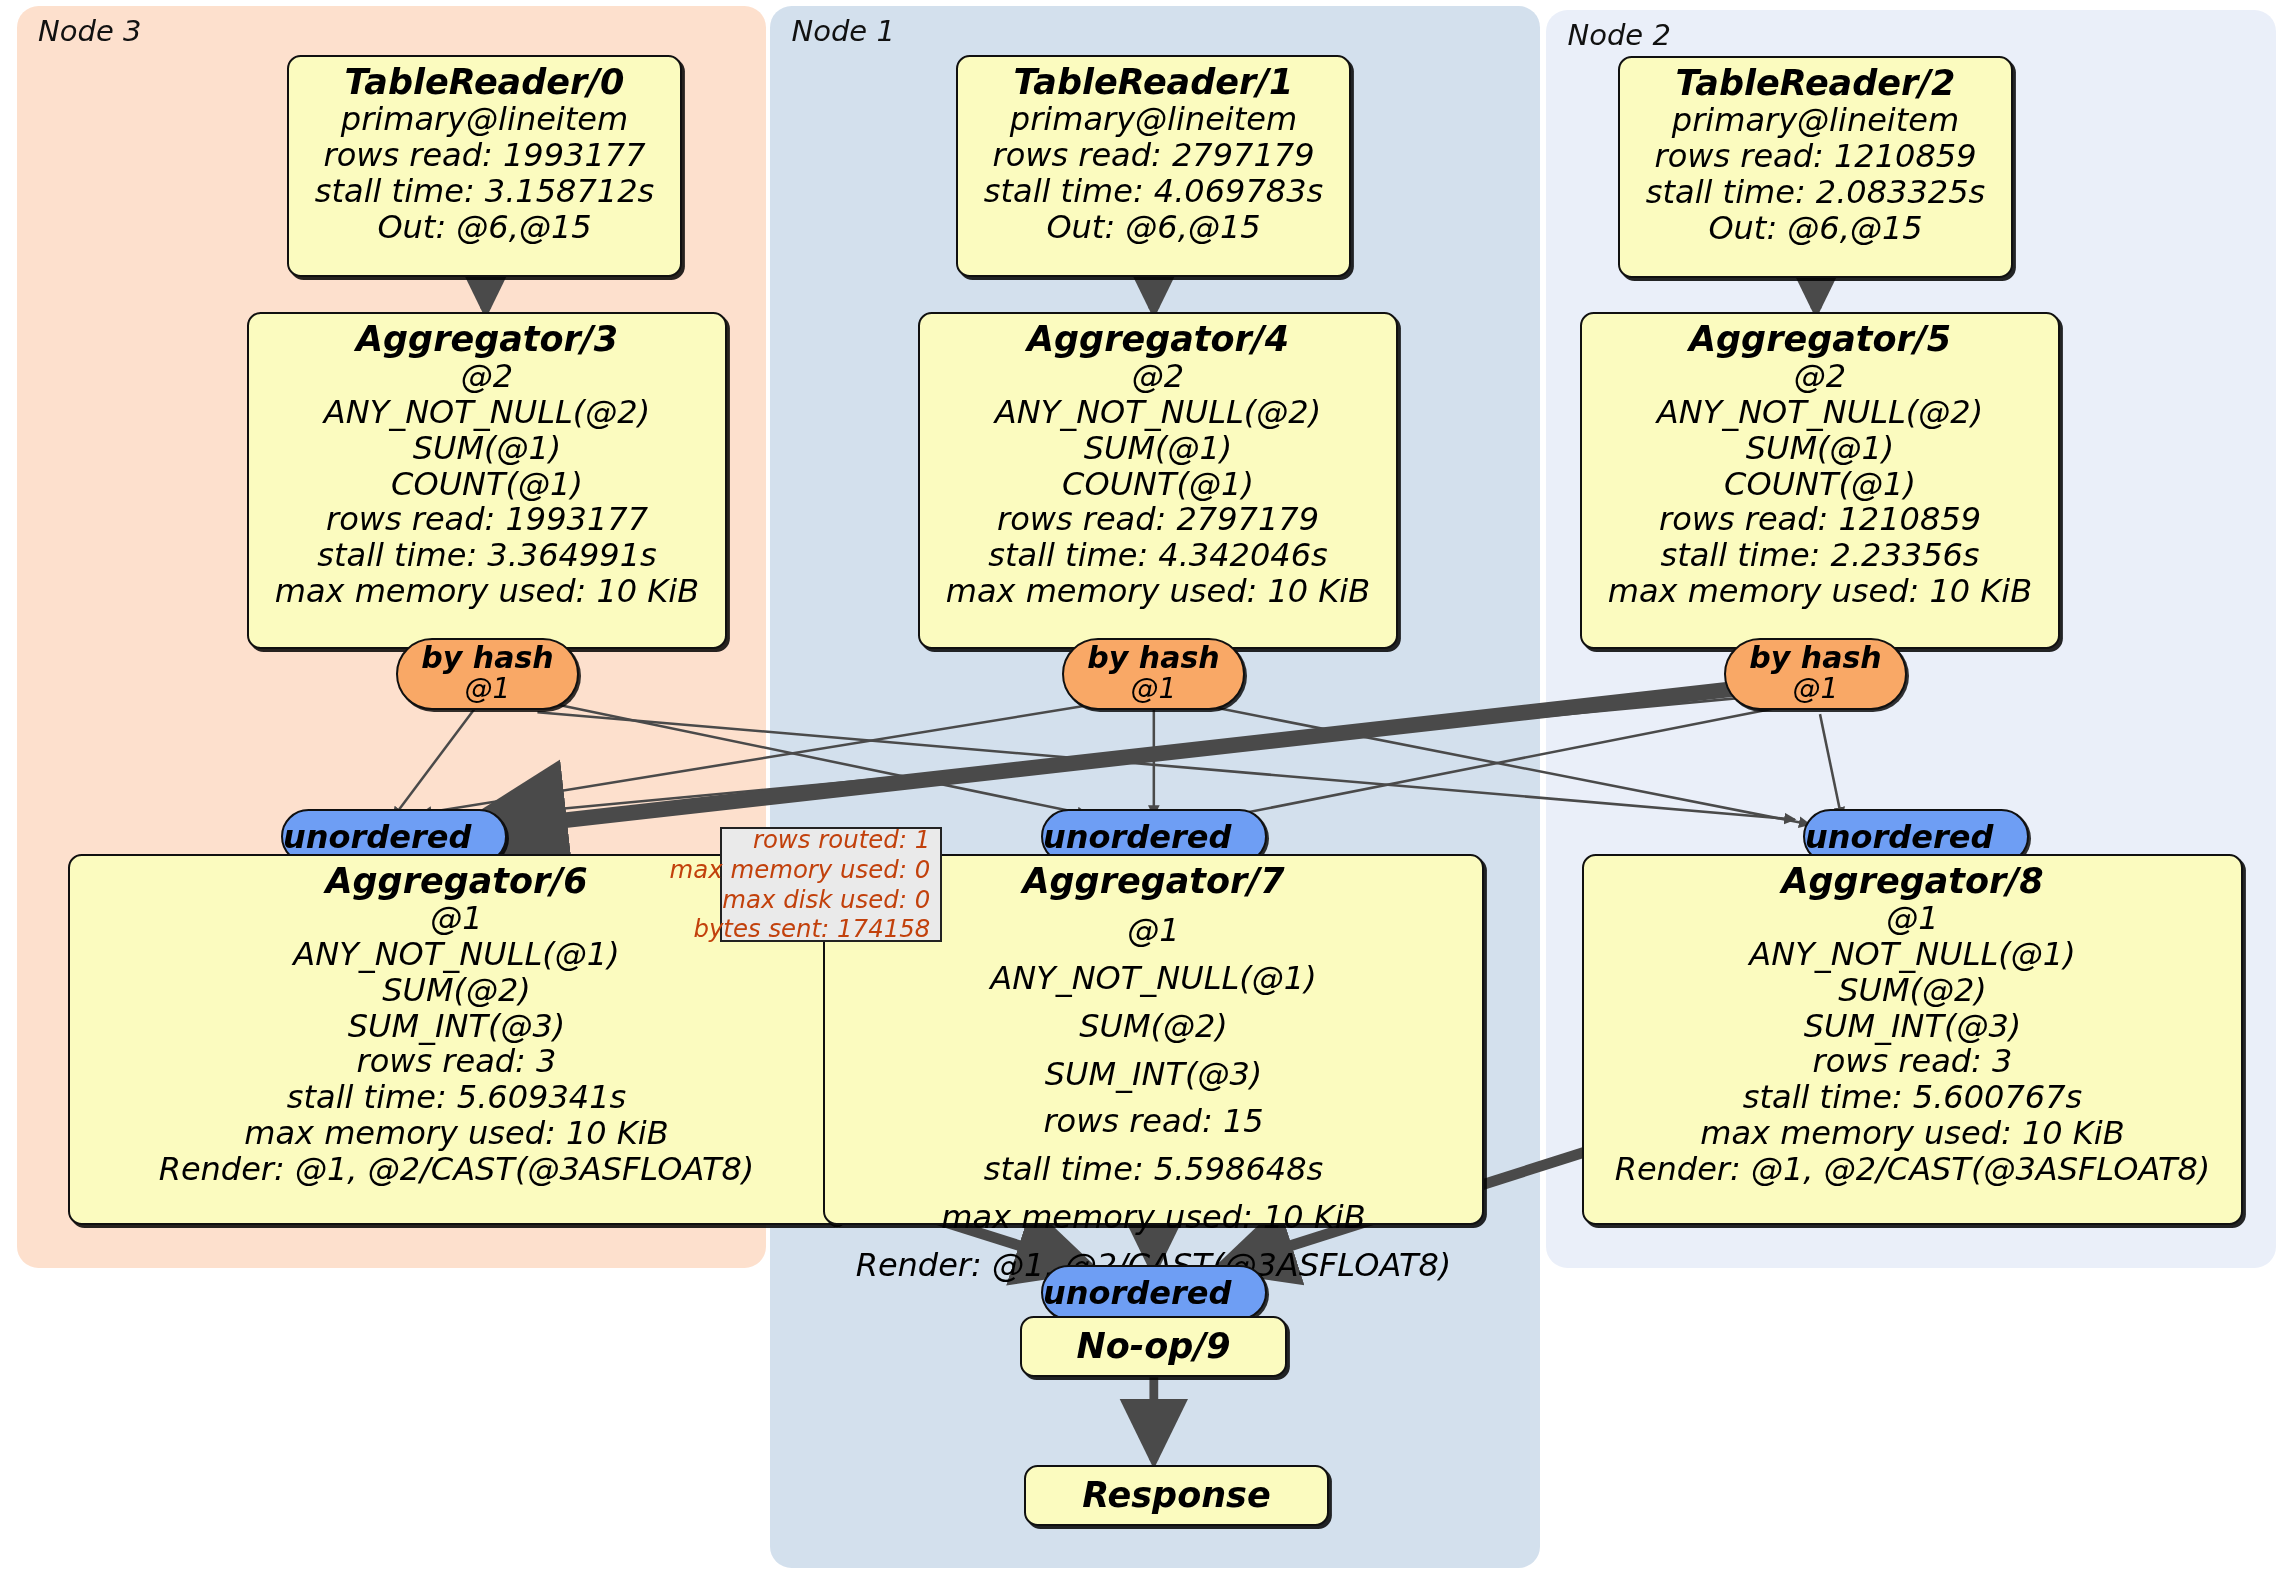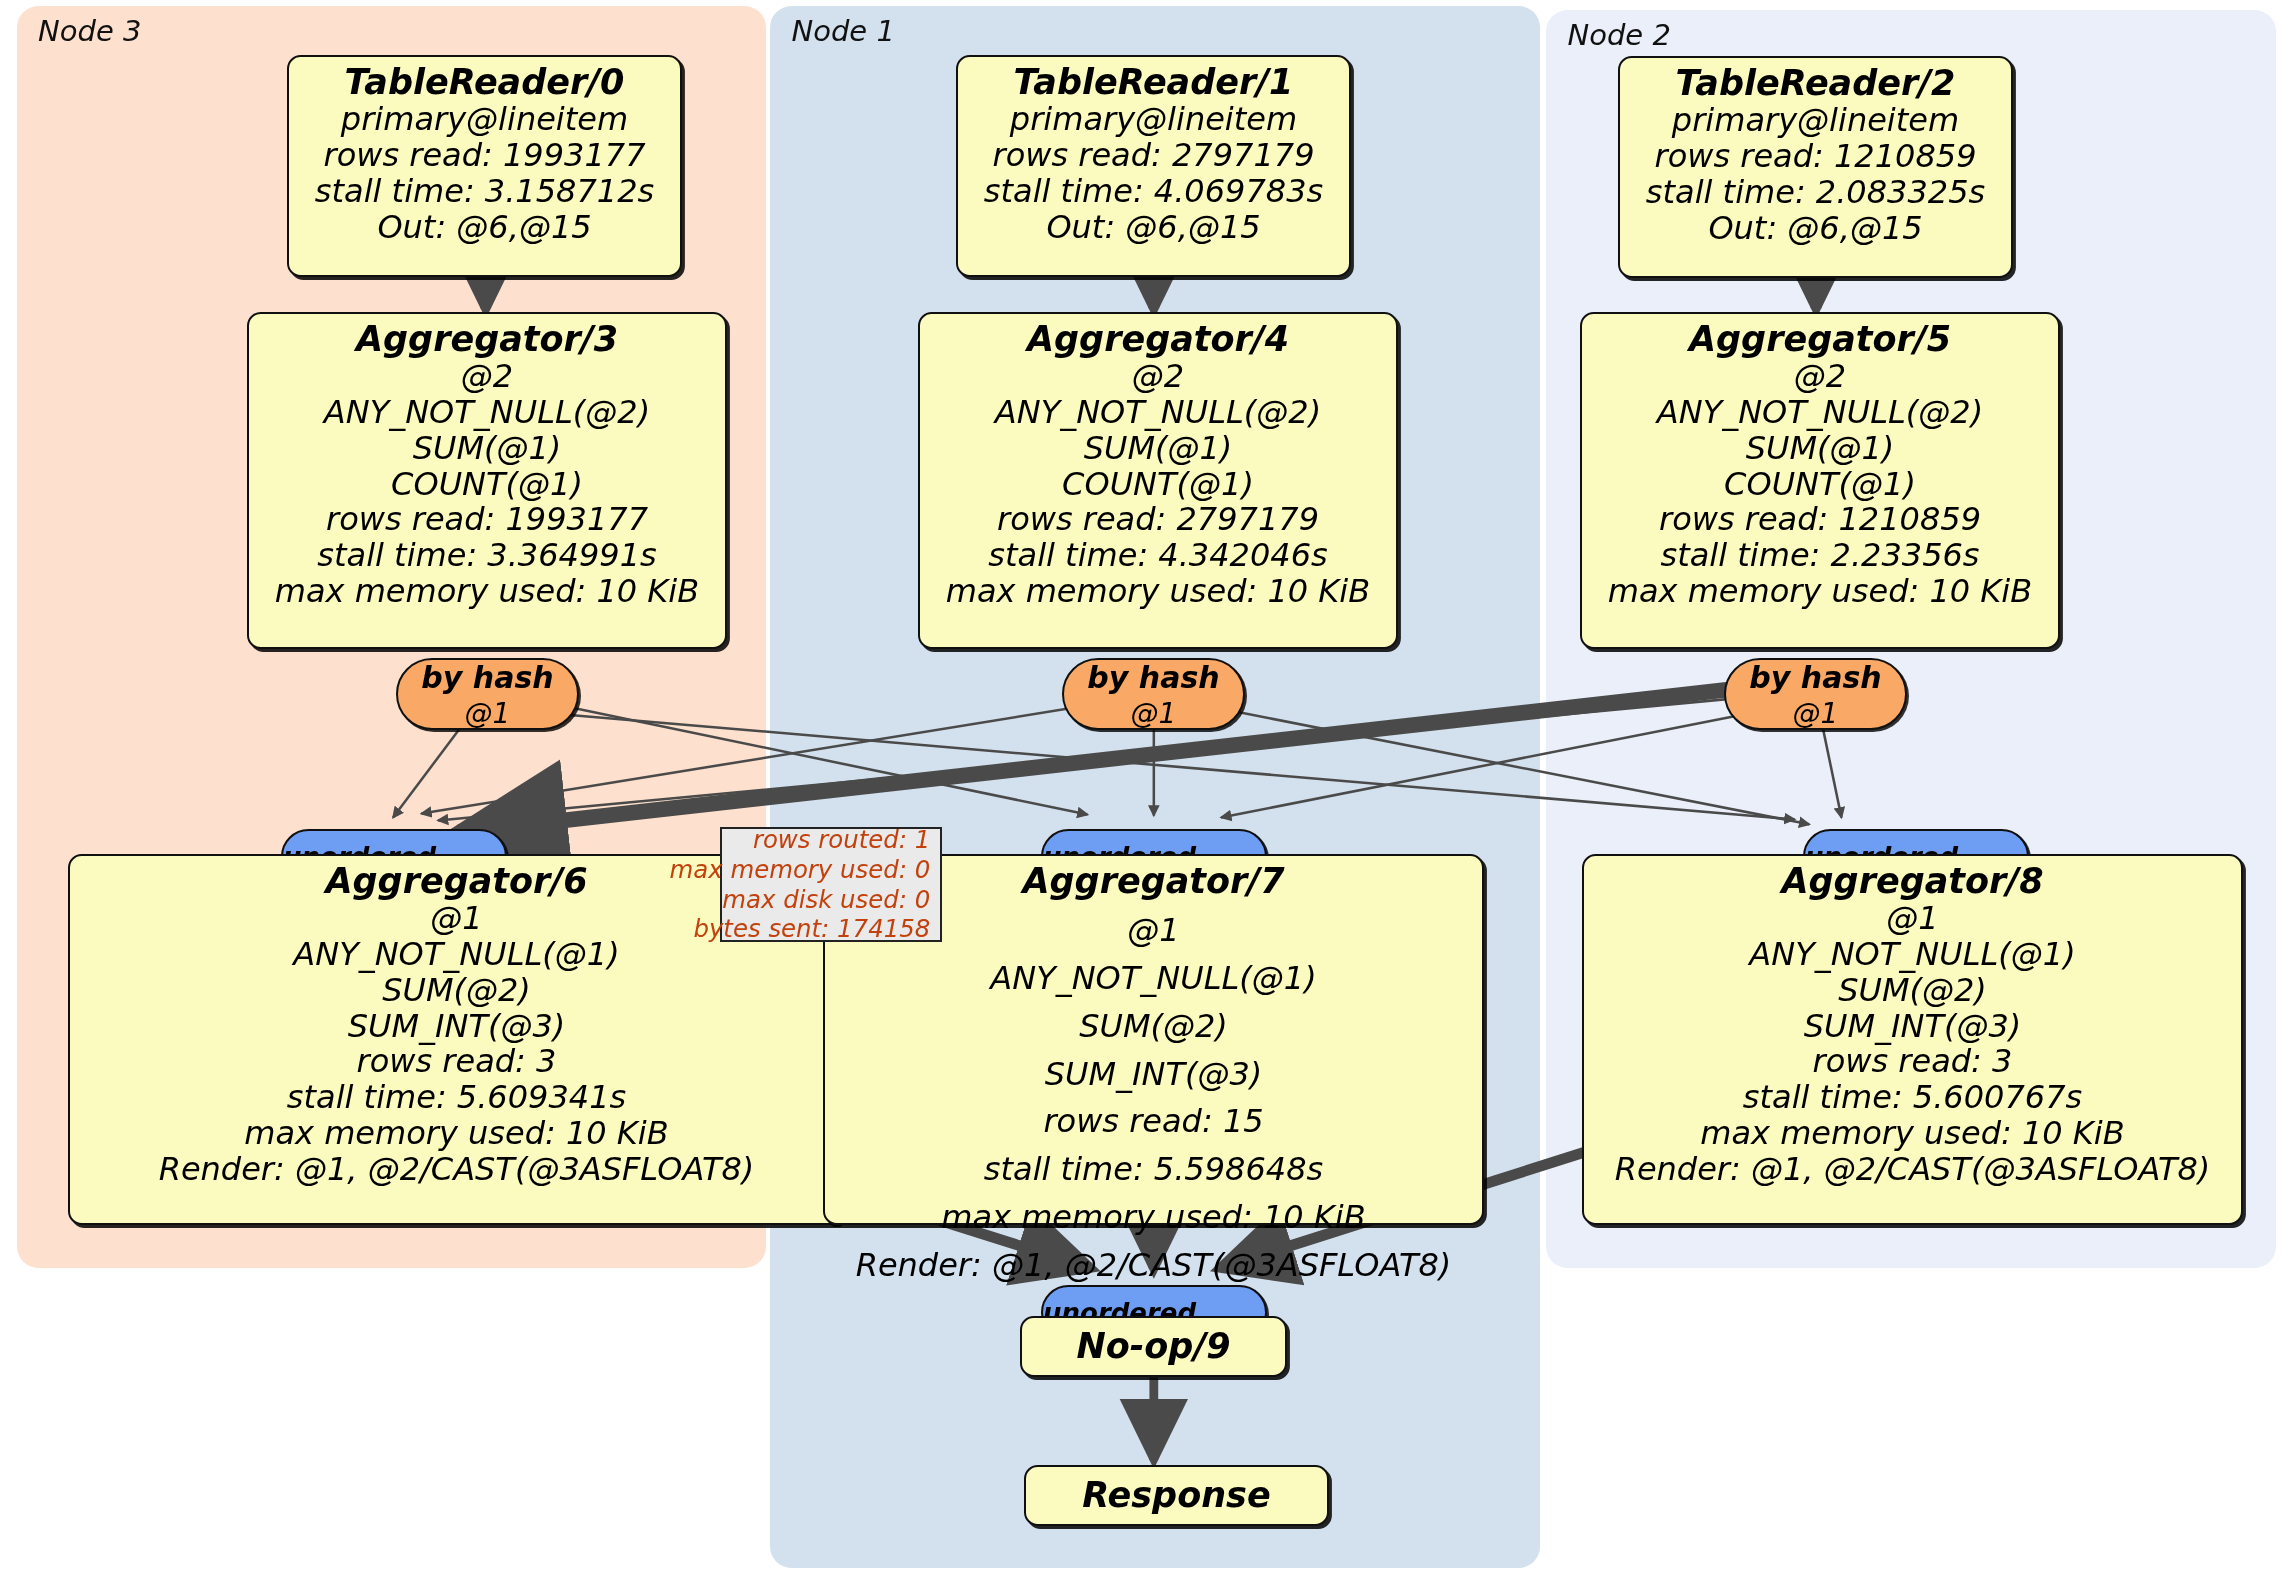--- a/index.html
+++ b/index.html
@@ -28,28 +28,28 @@
   .gbox .ttl{font-size:35px;font-weight:bold;line-height:1.12;white-space:nowrap;}
   .gbox .ln{font-size:32px;line-height:1.12;white-space:nowrap;}
 
   
   .gbox.solo{justify-content:center;padding-top:0;}
 
   
   .pill{
     position:absolute;box-sizing:border-box;
     border:2.9px solid #101010;border-radius:974px;
-    display:flex;align-items:center;justify-content:space-between;
+    display:flex;align-items:center;justify-content:flex-start;
     box-shadow:2px 2px 0 rgba(0,0,0,.8);
-    white-space:nowrap;color:#000;margin-top:20px;
+    white-space:nowrap;color:#000;
   }
   .pill.hash{background:#f9a866;flex-direction:column;padding-top:2px;}
   .pill.hash .h1{font-size:30px;font-weight:bold;line-height:1.05;}
   .pill.hash .h2{font-size:28px;line-height:1.05;}
-  .pill.unord{background:#6e9ef4;font-size:26px;font-weight:bold;}
+  .pill.unord{background:#6e9ef4;font-size:32px;font-weight:bold;}
 
   
   .statbox{
     position:absolute;box-sizing:border-box;
     background:#eaeaea;border:2px solid #222;
     display:flex;flex-direction:column;align-items:flex-end;justify-content:center;
     padding:2.9px 9.8px 2.9px 5.9px;color:#c2410c;
   }
   .statbox .sl{font-size:24.4px;line-height:1.22;white-space:nowrap;}
 

